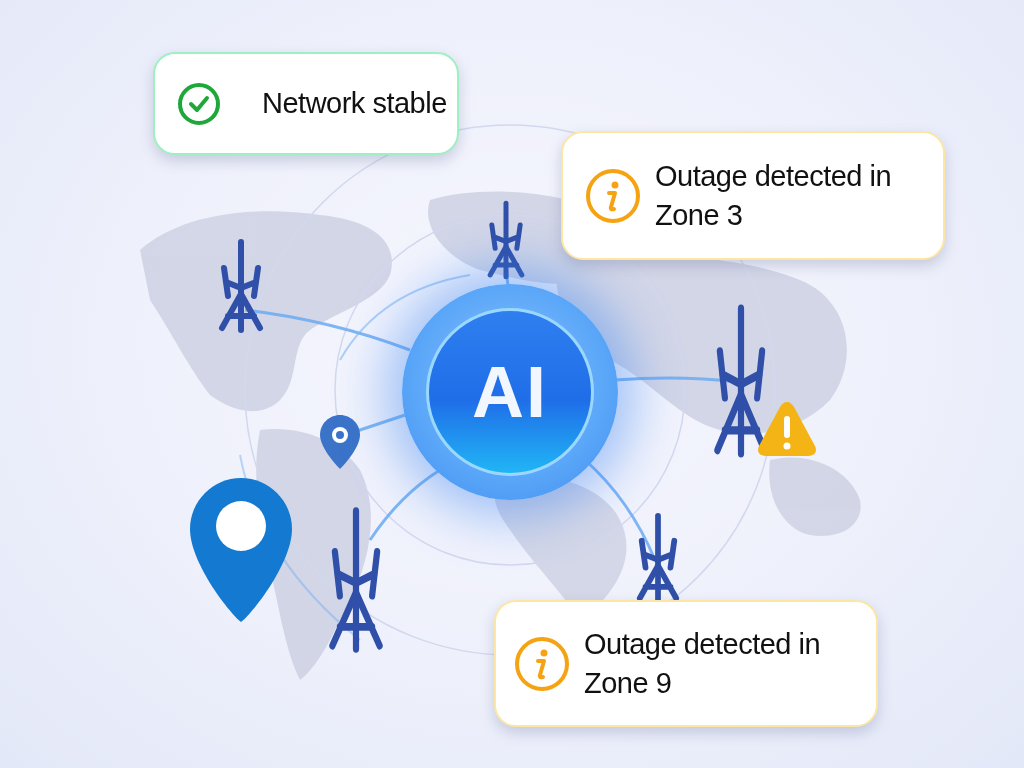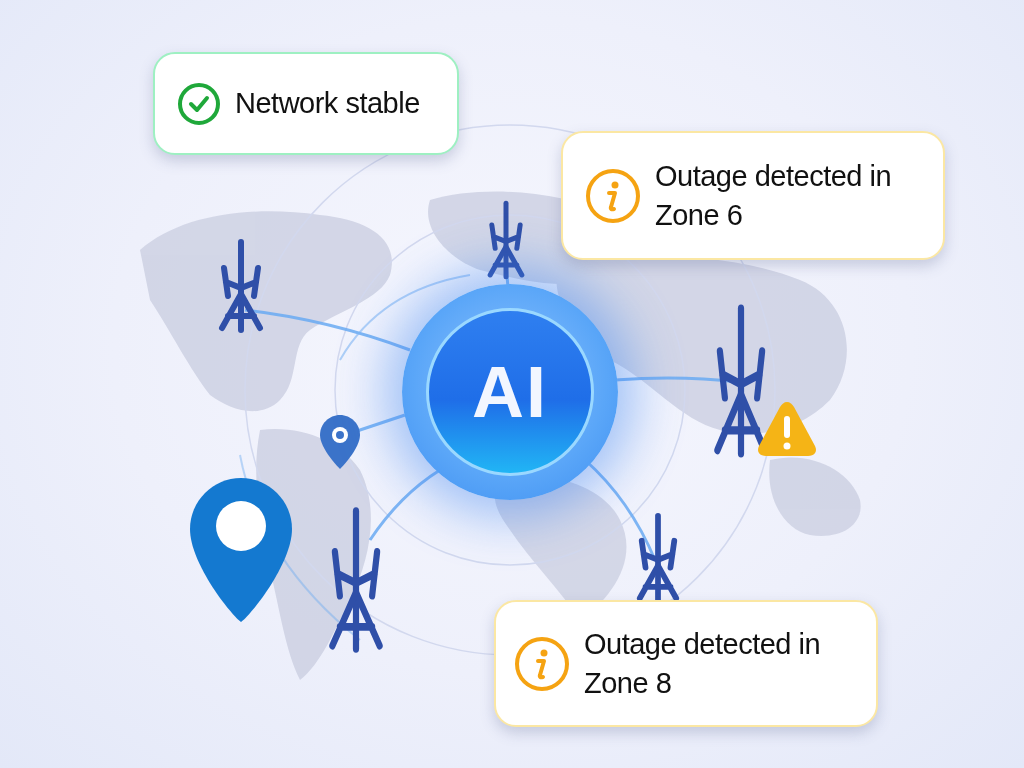--- a/index.html
+++ b/index.html
@@ -2,21 +2,21 @@
 <html><head>
 <meta charset="utf-8">
 <style>
   html,body{margin:0;padding:0;}
   body{width:1024px;height:768px;overflow:hidden;position:relative;
     background:radial-gradient(ellipse at 50% 45%, #f6f7fe 0%, #eef0fb 55%, #e3e8f8 100%);
     font-family:"Liberation Sans", sans-serif;}
   .map{position:absolute;left:0;top:0;width:1024px;height:768px;}
   .card{position:absolute;background:#fff;border-radius:22px;box-shadow:0 6px 14px rgba(80,90,140,0.25);display:flex;align-items:center;box-sizing:border-box;}
   .card .txt{color:#111;font-size:29px;line-height:39px;letter-spacing:-0.5px;}
-  .card-green{left:153px;top:52px;width:306px;height:103px;border:2px solid #9ef0c2;padding-left:22px;}
+  .card-green{left:153px;top:52px;width:306px;height:103px;border:2px solid #9ef0c2;padding-left:22px;gap:27px;}
   .card-y1{left:561px;top:131px;width:384px;height:129px;border:2px solid #fbe7a3;padding-left:22px;}
   .card-y2{left:494px;top:600px;width:384px;height:127px;border:2px solid #fbe7a3;padding-left:18px;}
   .ic{flex:none;margin-right:14px;}
   .hub{position:absolute;left:402px;top:284px;width:216px;height:216px;border-radius:50%;
     background:radial-gradient(circle at 50% 45%, #8fc3ff 0%, #5aa6f8 60%, #3d8ef0 100%);
     box-shadow:0 0 50px 18px rgba(60,130,240,0.45);}
   .hub-inner{position:absolute;left:24px;top:24px;width:168px;height:168px;border-radius:50%;
     background:linear-gradient(180deg,#2f7ff0 0%,#1f6ee8 55%,#21b5f5 100%);border:3px solid #9ad8ff;box-sizing:border-box;
     display:flex;align-items:center;justify-content:center;}
   .hub-label{color:#f2f6ff;font-size:72px;font-weight:bold;letter-spacing:2px;}
@@ -116,27 +116,27 @@
 </div>
 
 <div class="card card-y1">
   <svg class="ic" width="56" height="56" viewBox="0 0 56 56">
     <circle cx="28" cy="28" r="25" fill="none" stroke="#f5a312" stroke-width="4"></circle>
       <circle cx="30" cy="17" r="3.5" fill="#f5a312"></circle>
       <path d="M24 25 H30 L26 39 Q25 42 29 41" fill="none" stroke="#f5a312" stroke-width="4" stroke-linecap="round" stroke-linejoin="round"></path>
   </svg>
   <div class="txt">
     <div>Outage detected in</div>
-      <div>Zone 6</div>
+      <div>Zone 3</div>
   </div>
 </div>
 
 <div class="card card-y2">
   <svg class="ic" width="56" height="56" viewBox="0 0 56 56">
     <circle cx="28" cy="28" r="25" fill="none" stroke="#f5a312" stroke-width="4"></circle>
       <circle cx="30" cy="17" r="3.5" fill="#f5a312"></circle>
       <path d="M24 25 H30 L26 39 Q25 42 29 41" fill="none" stroke="#f5a312" stroke-width="4" stroke-linecap="round" stroke-linejoin="round"></path>
   </svg>
   <div class="txt">
     <div>Outage detected in</div>
-      <div>Zone 8</div>
+      <div>Zone 9</div>
   </div>
 </div>
 
 </body></html>

